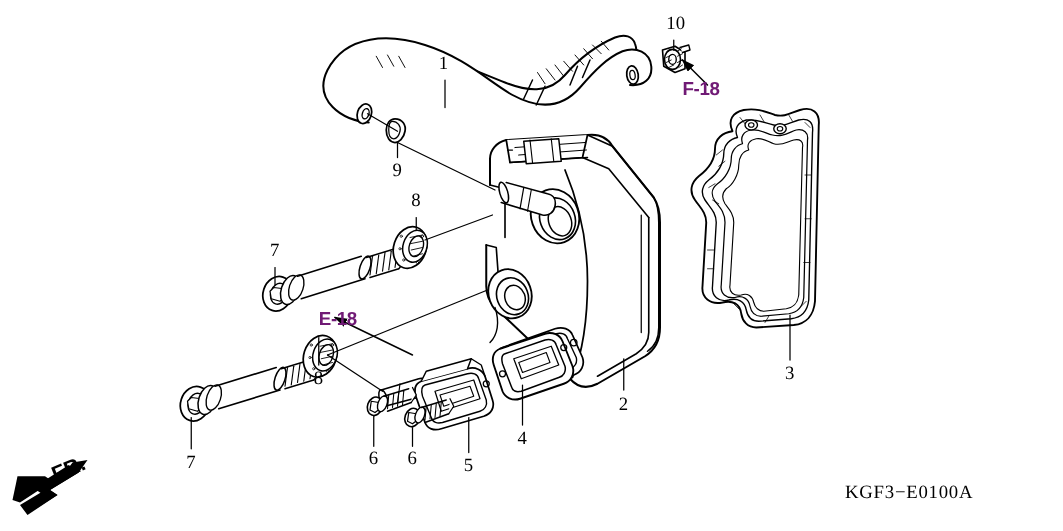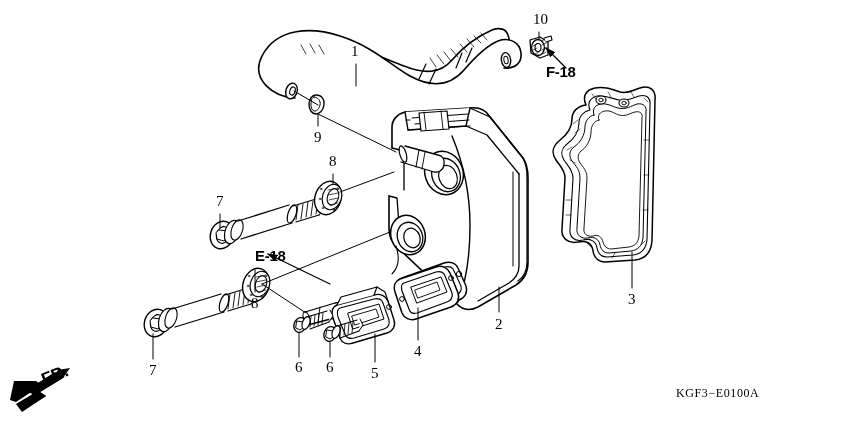--- a/index.html
+++ b/index.html
@@ -20,27 +20,27 @@
     white-space:nowrap;
     user-select:none;
   }
   .ref{
     position:absolute;
     font-family:"Liberation Sans", sans-serif;
     font-weight:bold;
     font-size:15px;
     letter-spacing:-0.3px;
     line-height:1;
-    color:#000000;
+    color:#701a75;
     white-space:nowrap;
   }
   #partno{
     position:absolute;
     font-family:"Liberation Serif", serif;
-    font-size:12px;
+    font-size:15px;
     letter-spacing:0.6px;
     color:#000;
     white-space:nowrap;
   }
   #frtext{
     position:absolute;
     font-family:"Liberation Sans", sans-serif;
     font-weight:bold;
     font-size:17px;
     color:#000;

